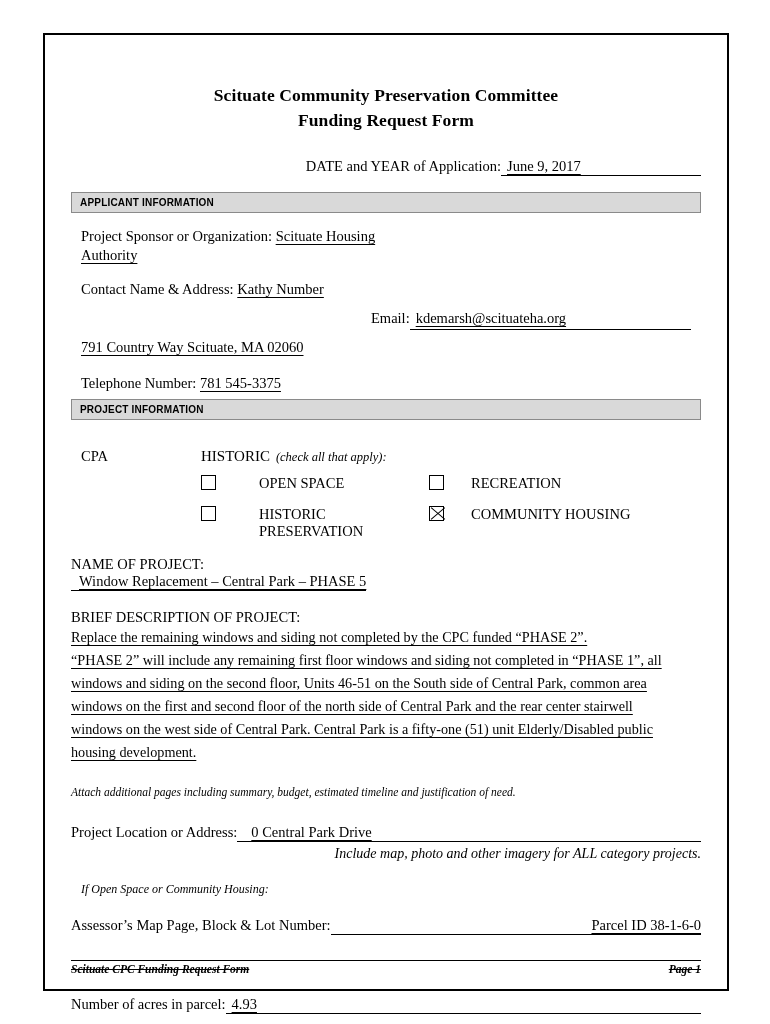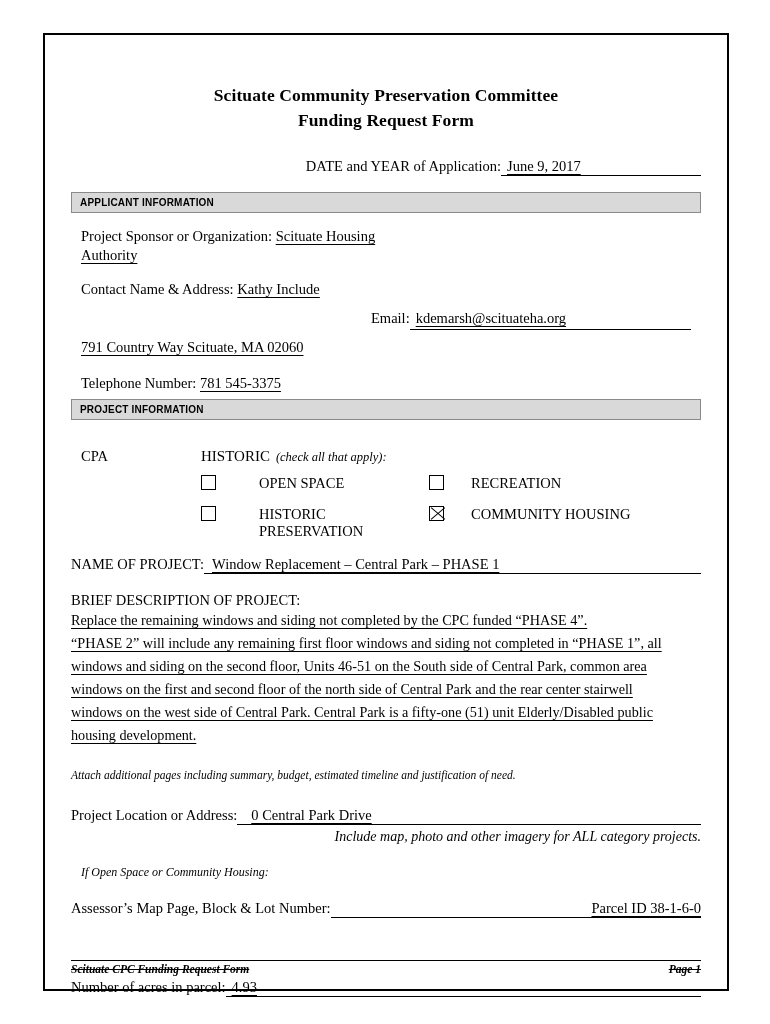--- a/index.html
+++ b/index.html
@@ -110,20 +110,21 @@
     background: #000;
   }
   .cb.checked::before { transform: rotate(40deg); }
   .cb.checked::after  { transform: rotate(-40deg); }
 
   .name-of-project {
     margin-top: 16px;
     display: flex;
     align-items: baseline;
     font-size: 14.5px;
+    flex-direction: column;
   }
 
   .brief-label { margin-top: 18px; font-size: 14.5px; }
   .desc {
     font-size: 14.2px;
     line-height: 1.62;
   }
   .desc div {
     text-decoration: underline;
     text-underline-offset: 3px;
@@ -186,21 +187,21 @@
   <div class="applicant-block">
 
     <div class="field-row">
       <span>Project Sponsor or Organization:</span>
       <span class="u">Scituate Housing</span>
       <div class="u" style="display:inline-block; width:100%;">Authority</div>
     </div>
 
     <div class="field-row">
       <span>Contact Name &amp; Address:</span>
-      <span class="u">Kathy Include</span>
+      <span class="u">Kathy Number</span>
     </div>
 
     <div class="field-row row-flex" style="margin-top:10px; padding-left:290px;">
       <span>Email:</span>
       <span class="grow u" style="padding-left:6px;">kdemarsh@scituateha.org</span>
     </div>
 
     <div class="field-row" style="margin-top:8px;">
       <span class="u">791 Country Way Scituate, MA 02060</span>
     </div>
@@ -241,27 +242,27 @@
       </div>
       <div>
         <span class="cb checked"></span>
       </div>
       <div style="padding-left:14px;">COMMUNITY HOUSING</div>
     </div>
   </div>
 
   <div class="name-of-project">
     <span>NAME OF PROJECT:</span>
-    <span class="grow u" style="padding-left:8px;">Window Replacement – Central Park – PHASE 1</span>
+    <span class="grow u" style="padding-left:8px;">Window Replacement – Central Park – PHASE 5</span>
   </div>
 
   <div class="brief-label">BRIEF DESCRIPTION OF PROJECT:</div>
 
   <div class="desc">
-    <div>Replace the remaining windows and siding not completed by the CPC funded “PHASE 4”.</div>
+    <div>Replace the remaining windows and siding not completed by the CPC funded “PHASE 2”.</div>
     <div>“PHASE 2” will include any remaining first floor windows and siding not completed in “PHASE 1”, all</div>
     <div>windows and siding on the second floor, Units 46-51 on the South side of Central Park, common area</div>
     <div>windows on the first and second floor of the north side of Central Park and the rear center stairwell</div>
     <div>windows on the west side of Central Park. Central Park is a fifty-one (51) unit Elderly/Disabled public</div>
     <div>housing development.</div>
   </div>
 
   <div class="attach-note">Attach additional pages including summary, budget, estimated timeline and justification of need.</div>
 
   <div class="loc-row">

